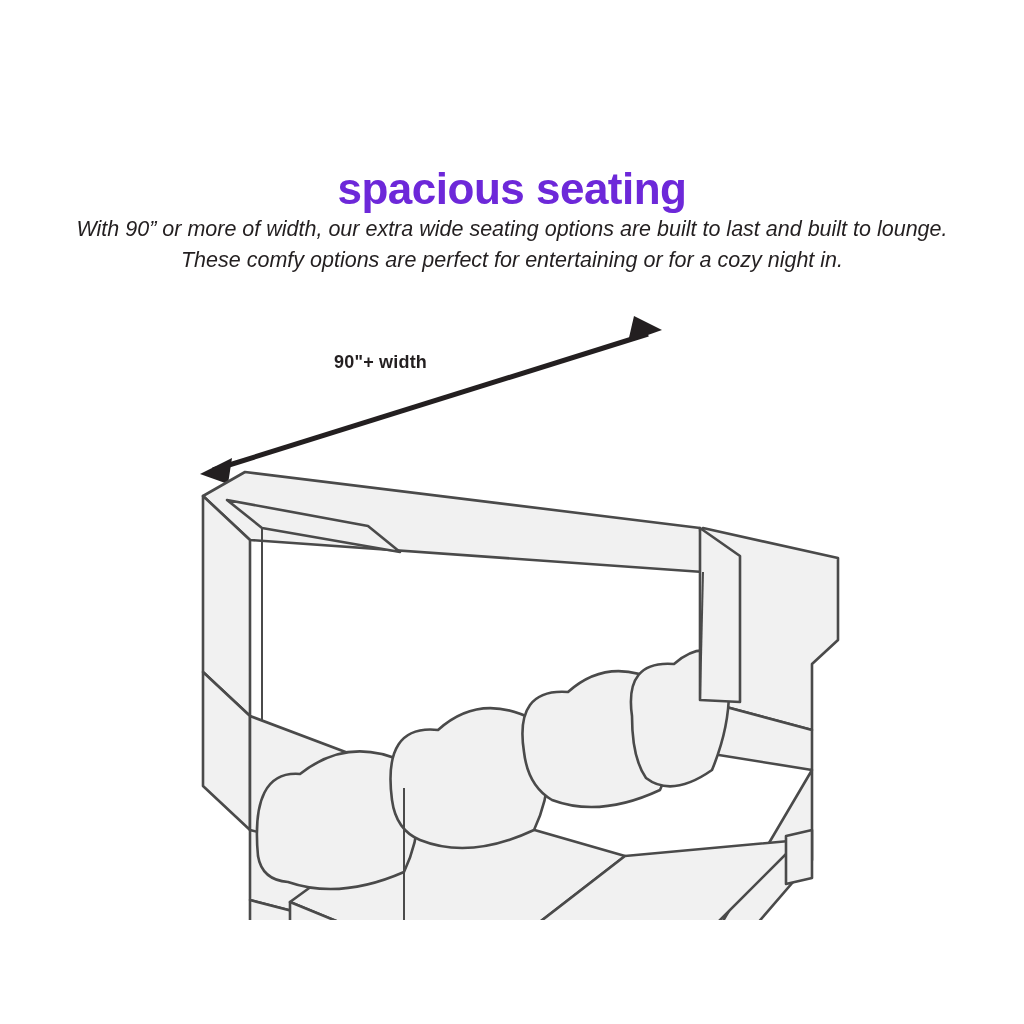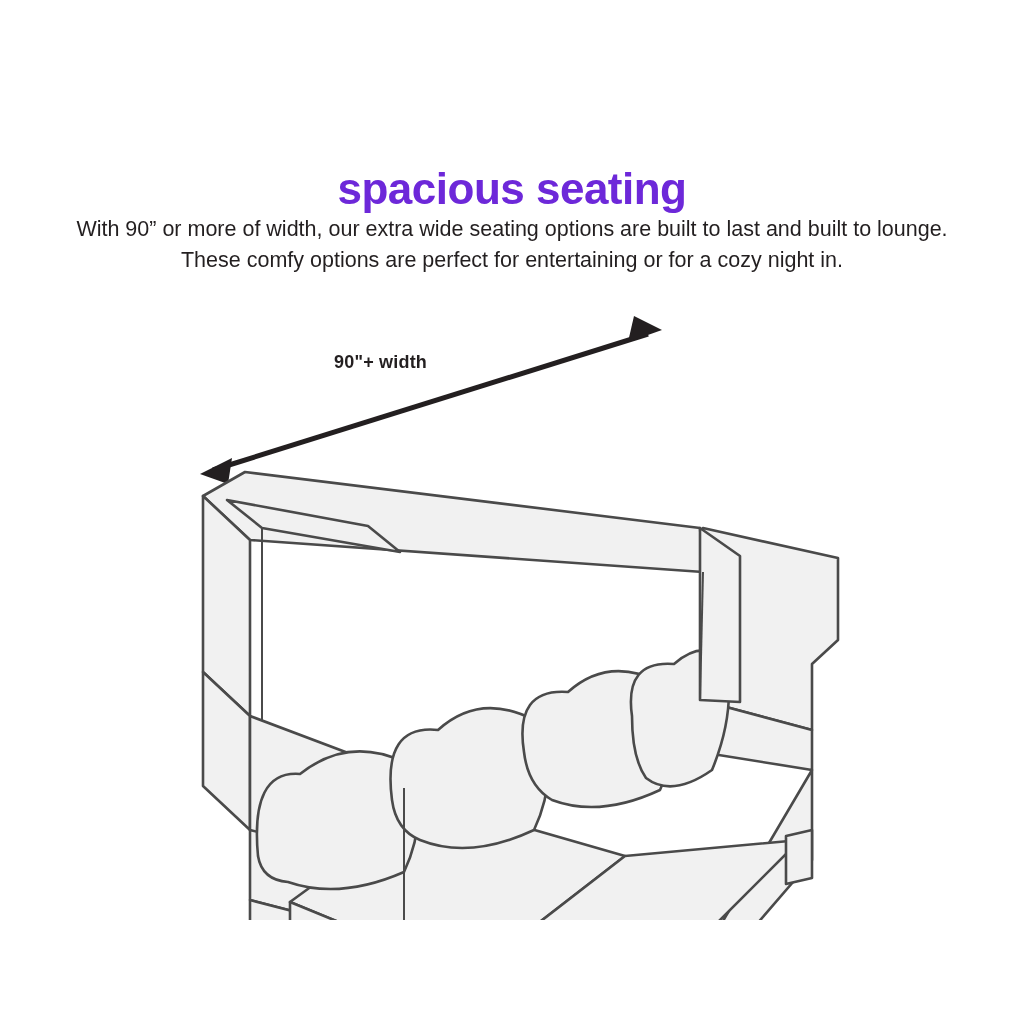--- a/index.html
+++ b/index.html
@@ -41,20 +41,21 @@
     text-align: center;
     font-size: 21.5px;
     line-height: 1.42;
     color: #231f20;
     padding: 0 2px;
     box-sizing: border-box;
   }
   .subcopy .line {
     display: block;
     white-space: nowrap;
+    font-style: italic;
   }
   .illustration {
     position: absolute;
     top: 300px;
     left: 0;
     width: 1024px;
     height: 620px;
   }
   .dim-label {
     position: absolute;

